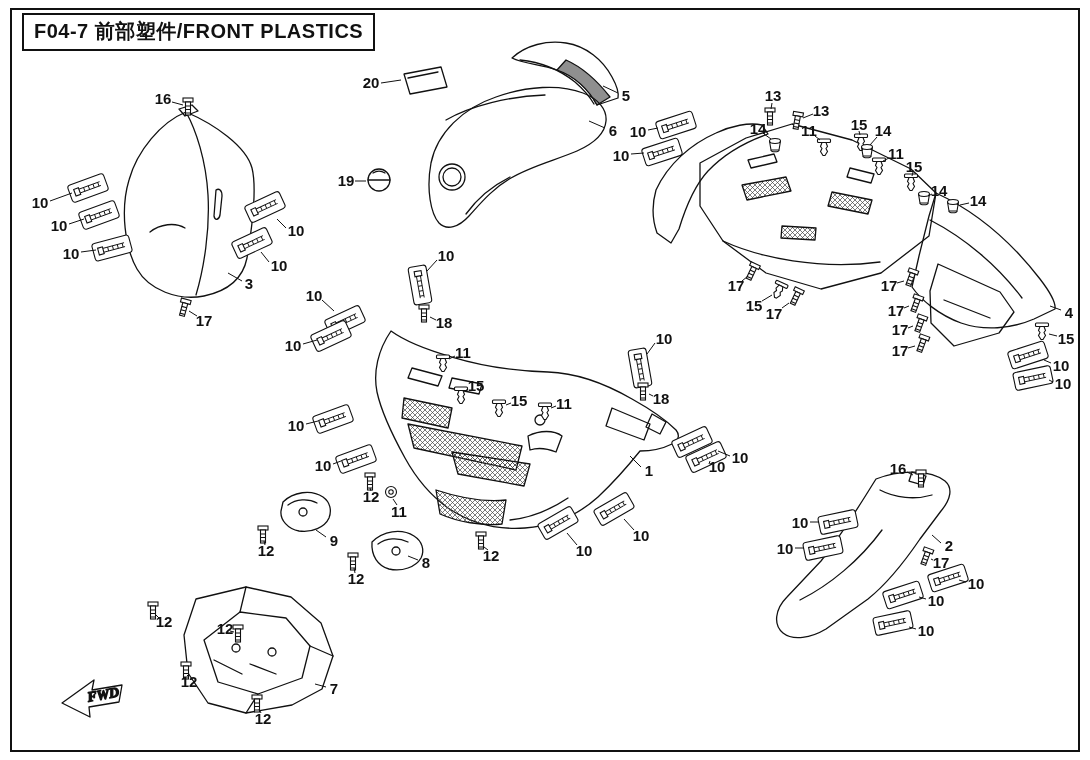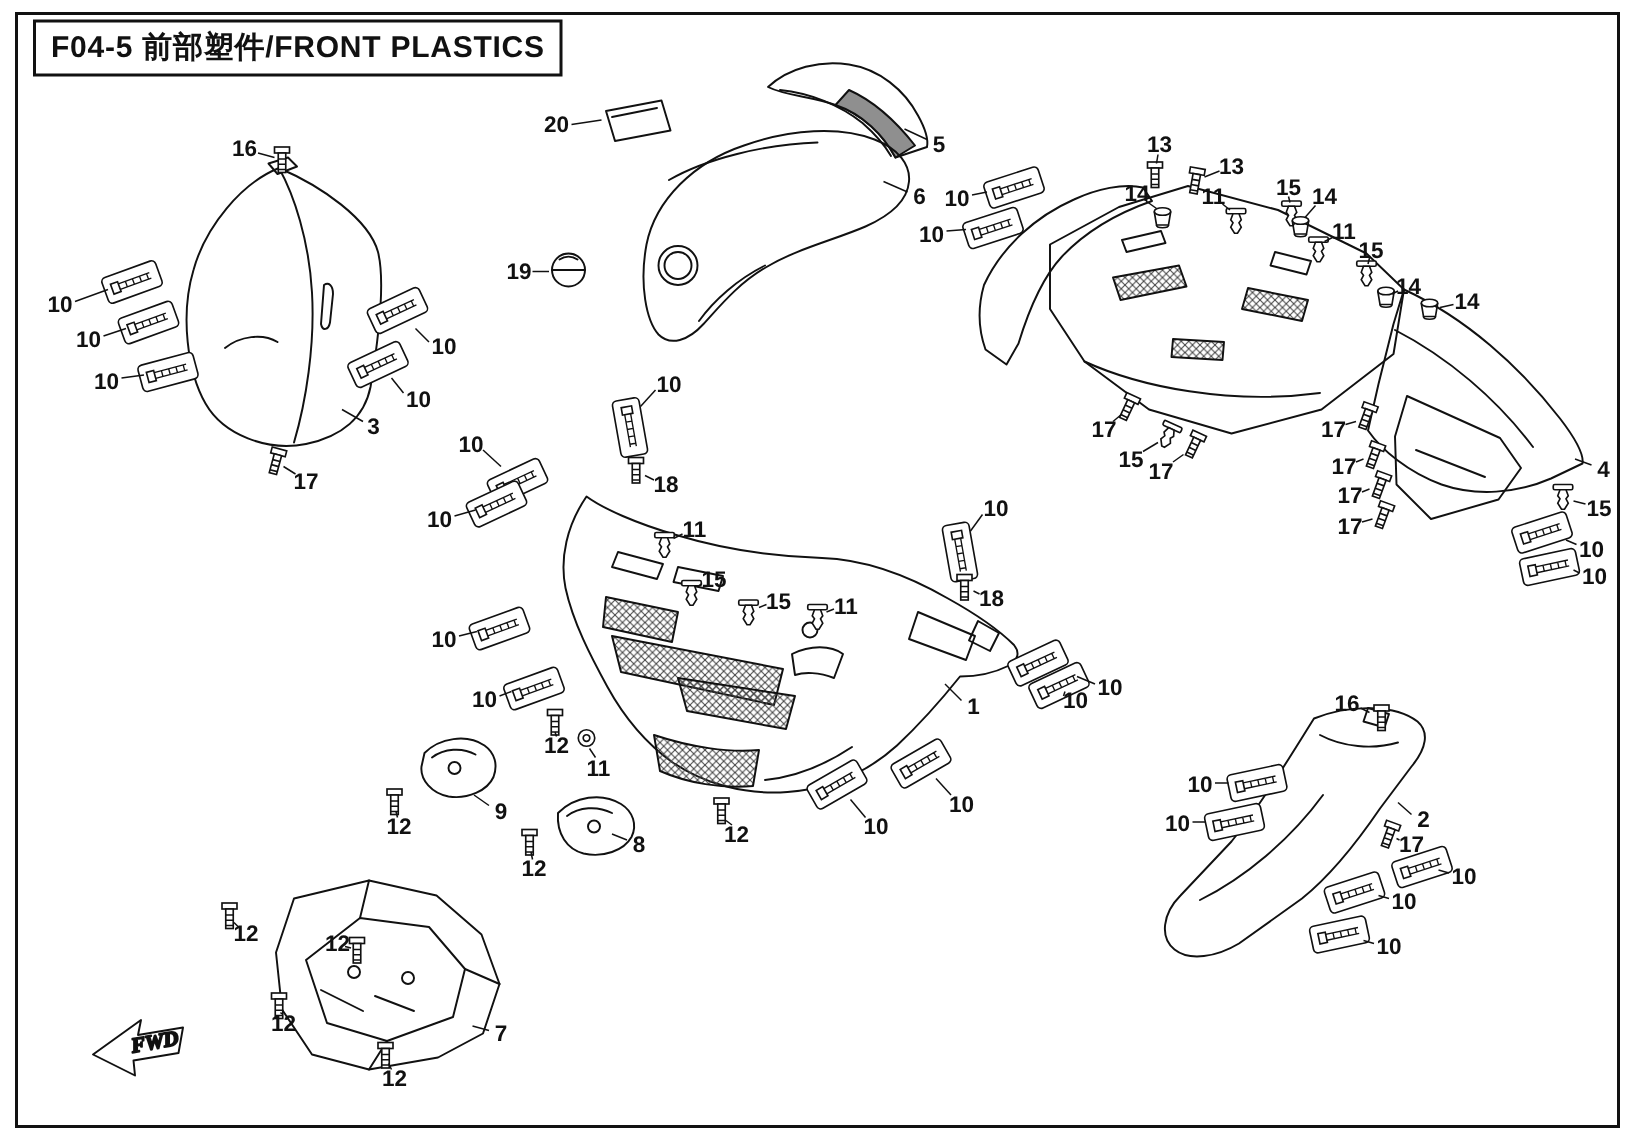--- a/index.html
+++ b/index.html
@@ -17,21 +17,21 @@
   .callout-num { font:bold 15px "Liberation Sans",sans-serif; fill:#111; }
   .leader { stroke:#111; stroke-width:1; }
   .fwd-text { font:bold italic 14px "Liberation Serif",serif; fill:#111; }
 </style>
 </head>
 <body>
 
 <div class="page">
   <div class="frame"></div>
   <div class="title-box">
-    <span>F04-5 前部塑件/FRONT PLASTICS</span>
+    <span>F04-7 前部塑件/FRONT PLASTICS</span>
   </div>
 
   <svg class="diagram" width="1090" height="760" viewBox="0 0 1090 760" xmlns="http://www.w3.org/2000/svg" xmlns:xlink="http://www.w3.org/1999/xlink">
     <defs>
       <pattern id="mesh" width="5" height="5" patternUnits="userSpaceOnUse">
         <path d="M0,5 L5,0 M0,0 L5,5" stroke="#444" stroke-width="0.7"></path>
       </pattern>
       <g id="g-screw" stroke="#111" fill="#fff" stroke-width="1.1">
         <rect x="-5" y="-9" width="10" height="4"></rect>
         <rect x="-2.5" y="-5" width="5" height="13"></rect>

